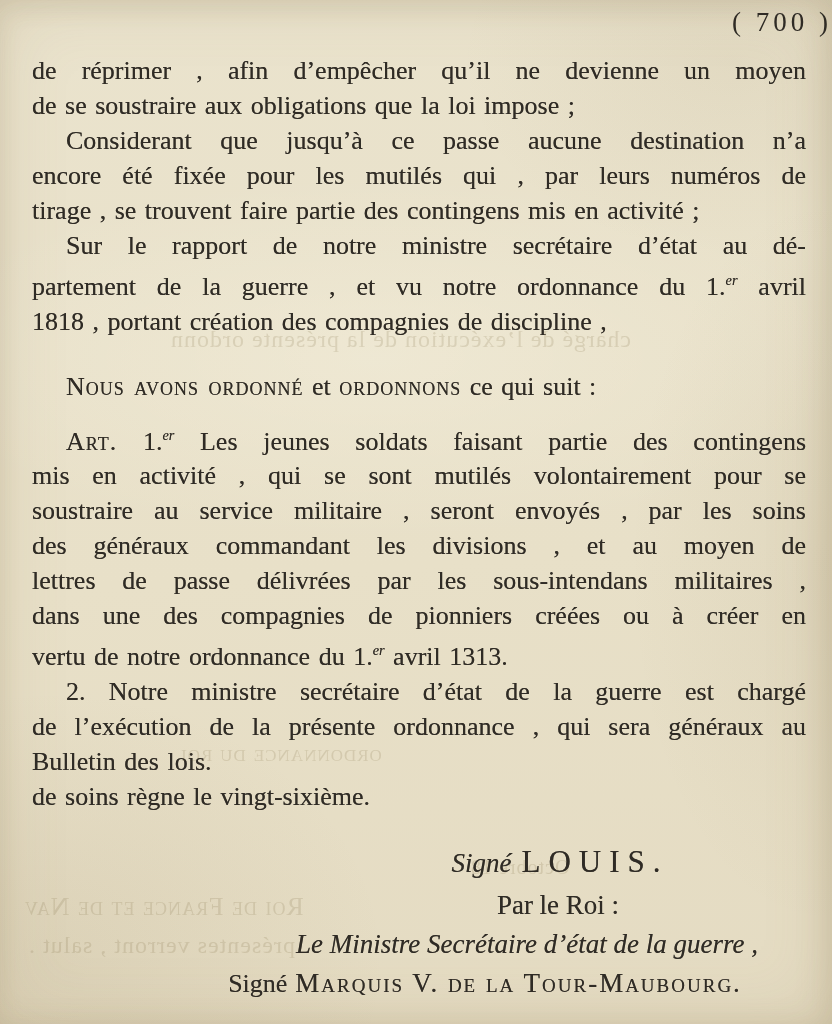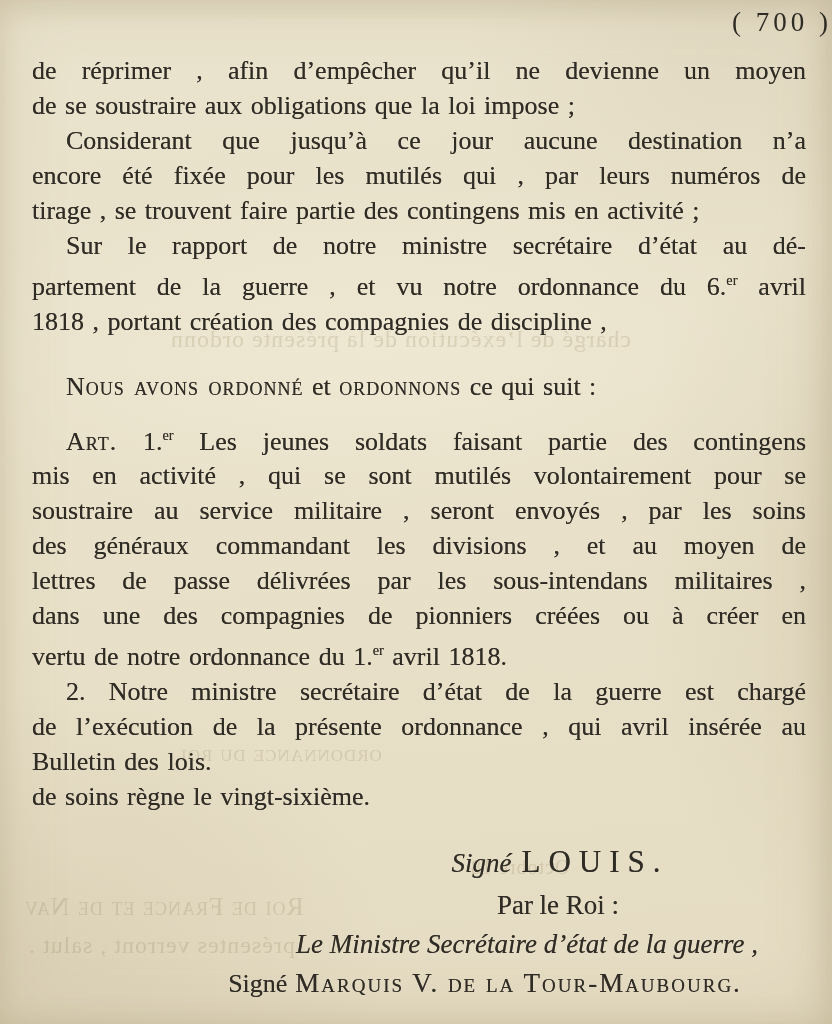--- a/index.html
+++ b/index.html
@@ -35,21 +35,21 @@
     line-height: 35px;
     word-spacing: 2px;
     text-shadow: 0 0 0.6px rgba(47,43,37,.65);
   }
   .line { text-align: justify; text-align-last: justify; }
   .line.end { text-align-last: left; }
   .ind { text-indent: 34px; }
   .nous-line { margin-top: 30px; margin-bottom: 8px; }
   .art-start { margin-top: 14px; }
   .sc { font-variant: small-caps; letter-spacing: 1px; }
-  .sup { font-size: 0.55em; vertical-align: super; letter-spacing: 0; }
+  .sup { font-size: 0.55em; vertical-align: super; letter-spacing: 0; font-style: italic; }
   .italic { font-style: italic; }
   .sig { text-align: center; white-space: nowrap; text-shadow: 0 0 0.6px rgba(47,43,37,.6); }
   .sig-louis { margin-top: 26px; line-height: 44px; font-size: 27px; transform: translateX(144px); }
   .king-name { font-size: 31px; letter-spacing: 8px; margin-left: 10px; margin-top: 38px; }
   .sig-roi { line-height: 40px; font-size: 27px; transform: translateX(142px); }
   .sig-ministre { line-height: 39px; font-size: 27px; transform: translateX(111px); }
   .sig-name { line-height: 39px; font-size: 26px; transform: translateX(69px); }
   .minister-name { font-variant: small-caps; font-size: 27px; letter-spacing: 2px; margin-left: 8px; }
   .ghost {
     position: absolute;
@@ -73,40 +73,40 @@
   <div class="ghost caps" style="top:892px; left:24px; font-size:26px;">Roi de France et de Nav</div>
   <div class="ghost" style="top:932px; left:28px;">présentes verront , salut .</div>
   <div class="ghost" style="top:856px; left:470px; font-size:20px;">Octobre 18</div>
 
   <div class="pagenum">( 700 )</div>
 
   <div class="text">
     <div class="line">de réprimer , afin d’empêcher qu’il ne devienne un moyen</div>
     <div class="line end">de se soustraire aux obligations que la loi impose ;</div>
 
-    <div class="line ind">Considerant que jusqu’à ce jour aucune destination n’a</div>
+    <div class="line ind">Considerant que jusqu’à ce passe aucune destination n’a</div>
     <div class="line">encore été fixée pour les mutilés qui , par leurs numéros de</div>
     <div class="line end">tirage , se trouvent faire partie des contingens mis en activité ;</div>
 
     <div class="line ind">Sur le rapport de notre ministre secrétaire d’état au dé-</div>
-    <div class="line"><span>partement de la guerre , et vu notre ordonnance du 6.</span><span class="sup">er</span><span> avril</span></div>
+    <div class="line"><span>partement de la guerre , et vu notre ordonnance du 1.</span><span class="sup">er</span><span> avril</span></div>
     <div class="line end">1818 , portant création des compagnies de discipline ,</div>
 
     <div class="line end ind nous-line"><span class="sc">Nous avons ordonné</span><span> et </span><span class="sc">ordonnons</span><span> ce qui suit :</span></div>
 
     <div class="line ind art-start"><span class="sc">Art.</span><span> 1.</span><span class="sup">er</span><span> Les jeunes soldats faisant partie des contingens</span></div>
     <div class="line">mis en activité , qui se sont mutilés volontairement pour se</div>
     <div class="line">soustraire au service militaire , seront envoyés , par les soins</div>
     <div class="line">des généraux commandant les divisions , et au moyen de</div>
     <div class="line">lettres de passe délivrées par les sous-intendans militaires ,</div>
     <div class="line">dans une des compagnies de pionniers créées ou à créer en</div>
-    <div class="line end"><span>vertu de notre ordonnance du 1.</span><span class="sup">er</span><span> avril 1818.</span></div>
+    <div class="line end"><span>vertu de notre ordonnance du 1.</span><span class="sup">er</span><span> avril 1313.</span></div>
 
     <div class="line ind">2. Notre ministre secrétaire d’état de la guerre est chargé</div>
-    <div class="line">de l’exécution de la présente ordonnance , qui avril insérée au</div>
+    <div class="line">de l’exécution de la présente ordonnance , qui sera généraux au</div>
     <div class="line end">Bulletin des lois.</div>
 
     <div class="line end">de soins règne le vingt-sixième.</div>
   </div>
 
   <div class="sig sig-louis"><span class="italic">Signé</span><span class="king-name">LOUIS.</span></div>
   <div class="sig sig-roi">Par le Roi :</div>
   <div class="sig sig-ministre italic">Le Ministre Secrétaire d’état de la guerre ,</div>
   <div class="sig sig-name"><span>Signé</span><span class="minister-name">Marquis V. de la Tour-Maubourg.</span></div>
 

